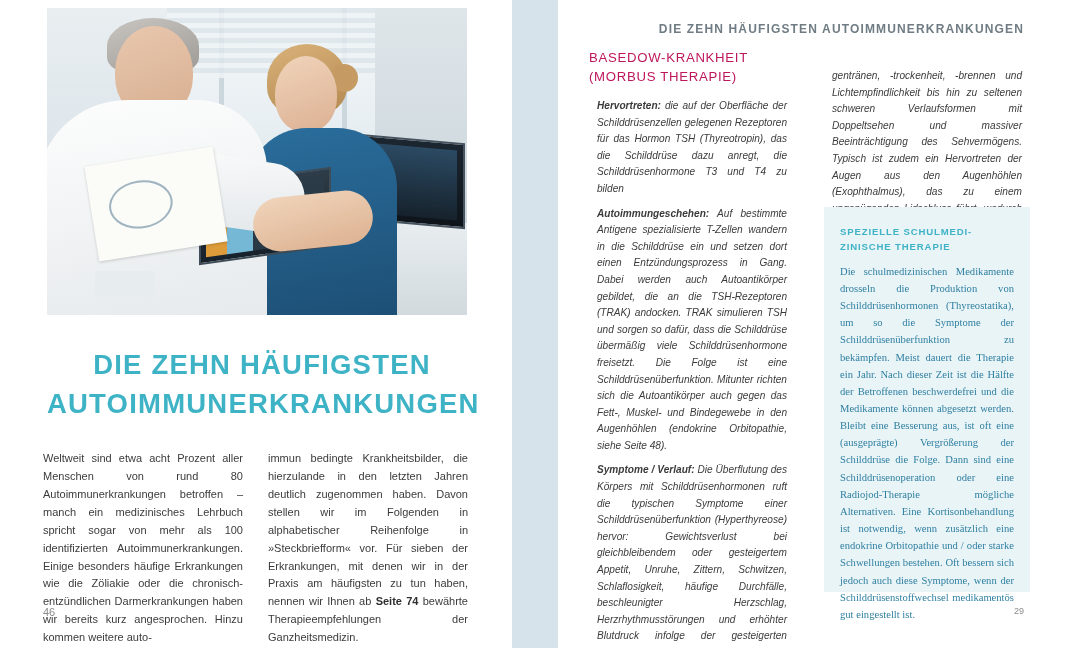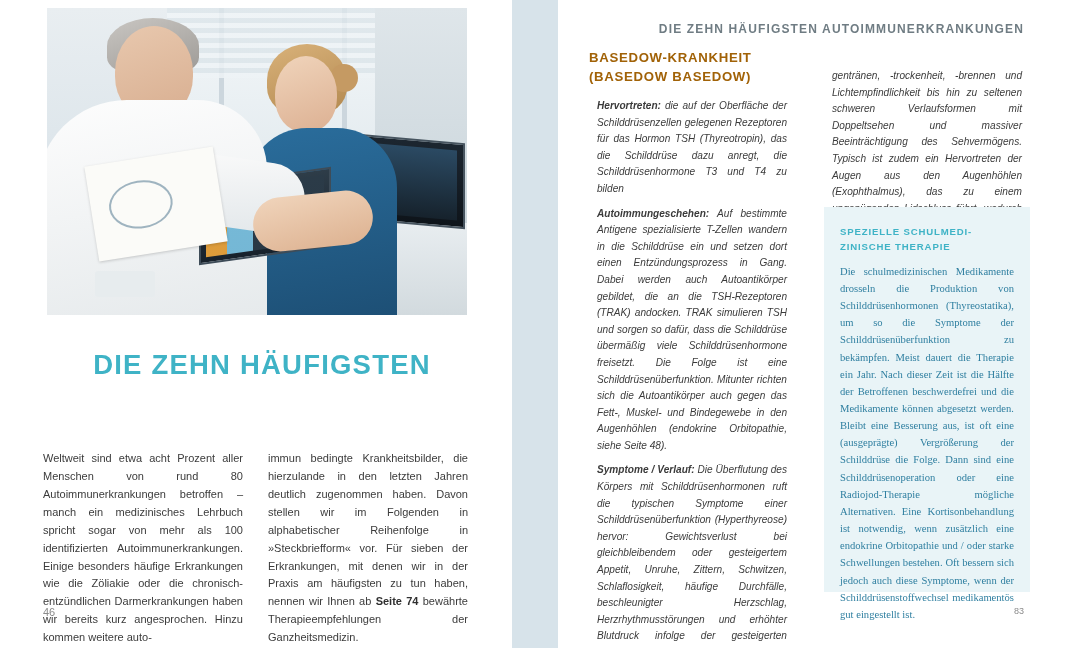--- a/index.html
+++ b/index.html
@@ -194,23 +194,23 @@
     font-size: 12px;
     letter-spacing: 1.15px;
     color: #6f7c83;
     font-weight: bold;
     text-transform: uppercase;
   }
   .sec-title {
     position: absolute;
     left: 31px; top: 48px;
     width: 215px;
-    color: #a16207;
+    color: #be185d;
     font-size: 13.2px;
-    font-weight: bold;
+    font-weight: normal;
     letter-spacing: .7px;
     line-height: 1.45;
   }
   .sec-title .l2 { display: block; }
 
   .rcol-a, .rcol-b {
     position: absolute;
     font-size: 10.1px;
     line-height: 1.645;
     color: #3b3b3b;
@@ -274,20 +274,21 @@
         <div class="ph-laptop-screen"></div>
       </div>
       <div class="ph-manarm"></div>
       <div class="ph-womanarm"></div>
       <div class="ph-paper"></div>
       <div class="ph-deskitem"></div>
     </div>
 
     <div class="title">
       <span>DIE ZEHN HÄUFIGSTEN</span>
+      <span class="l2">AUTOIMMUNERKRANKUNGEN</span>
     </div>
 
     <div class="col-left">
       <p>Weltweit sind etwa acht Prozent aller Menschen von rund 80 Autoimmunerkrankungen betroffen – manch ein medizinisches Lehrbuch spricht sogar von mehr als 100 identifizierten Autoimmunerkrankungen. Einige besonders häufige Erkrankungen wie die Zöliakie oder die chronisch-entzündlichen Darmerkrankungen haben wir bereits kurz angesprochen. Hinzu kommen weitere auto-</p>
     </div>
 
     <div class="col-right">
       <p><span>immun bedingte Krankheitsbilder, die hierzulande in den letzten Jahren deutlich zugenommen haben. Davon stellen wir im Folgenden in alphabetischer Reihenfolge in »Steckbriefform« vor. Für sieben der Erkrankungen, mit denen wir in der Praxis am häufigsten zu tun haben, nennen wir Ihnen ab </span><span class="bold">Seite 74</span><span> bewährte Therapieempfehlungen der Ganzheitsmedizin.</span></p>
     </div>
 
@@ -295,37 +296,37 @@
   </div>
 
   <div class="gutter"></div>
 
   <div class="right-page">
 
     <div class="runhead">DIE ZEHN HÄUFIGSTEN AUTOIMMUNERKRANKUNGEN</div>
 
     <div class="sec-title">
       <span>BASEDOW-KRANKHEIT</span>
-      <span class="l2">(BASEDOW BASEDOW)</span>
+      <span class="l2">(MORBUS THERAPIE)</span>
     </div>
 
     <div class="rcol-a">
       <p><span class="lead">Hervortreten:</span><span> die auf der Oberfläche der Schilddrüsenzellen gelegenen Rezeptoren für das Hormon TSH (Thyreotropin), das die Schilddrüse dazu anregt, die Schilddrüsenhormone T3 und T4 zu bilden</span></p>
       <p><span class="lead">Autoimmungeschehen:</span><span> Auf bestimmte Antigene spezialisierte T-Zellen wandern in die Schilddrüse ein und setzen dort einen Entzündungsprozess in Gang. Dabei werden auch Autoantikörper gebildet, die an die TSH-Rezeptoren (TRAK) andocken. TRAK simulieren TSH und sorgen so dafür, dass die Schilddrüse übermäßig viele Schilddrüsenhormone freisetzt. Die Folge ist eine Schilddrüsenüberfunktion. Mitunter richten sich die Autoantikörper auch gegen das Fett-, Muskel- und Bindegewebe in den Augenhöhlen (endokrine Orbitopathie, siehe Seite 48).</span></p>
       <p><span class="lead">Symptome / Verlauf:</span><span> Die Überflutung des Körpers mit Schilddrüsenhormonen ruft die typischen Symptome einer Schilddrüsenüberfunktion (Hyperthyreose) hervor: Gewichtsverlust bei gleichbleibendem oder gesteigertem Appetit, Unruhe, Zittern, Schwitzen, Schlaflosigkeit, häufige Durchfälle, beschleunigter Herzschlag, Herzrhythmusstörungen und erhöhter Blutdruck infolge der gesteigerten Stoffwechsellage, mitunter auch eine Muskelschwäche. Auf Dauer ist eine Vergrößerung der Schilddrüse möglich. Sind auch die Augen beteiligt, reichen die Symptome von etwas leichteren Beschwerden wie Au-</span></p>
     </div>
 
     <div class="rcol-b">
       <p>gentränen, -trockenheit, -brennen und Lichtempfindlichkeit bis hin zu seltenen schweren Verlaufsformen mit Doppeltsehen und massiver Beeinträchtigung des Sehvermögens. Typisch ist zudem ein Hervortreten der Augen aus den Augenhöhlen (Exophthalmus), das zu einem ungenügenden Lidschluss führt, wodurch die Hornhaut Schaden nehmen kann.</p>
     </div>
 
     <div class="sidebar">
       <div class="sidebar-title">
         <span>SPEZIELLE SCHULMEDI-</span><br>
         <span>ZINISCHE THERAPIE</span>
       </div>
       <div class="sidebar-body">Die schulmedizinischen Medikamente drosseln die Produktion von Schilddrüsenhormonen (Thyreostatika), um so die Symptome der Schilddrüsenüberfunktion zu bekämpfen. Meist dauert die Therapie ein Jahr. Nach dieser Zeit ist die Hälfte der Betroffenen beschwerdefrei und die Medikamente können abgesetzt werden. Bleibt eine Besserung aus, ist oft eine (ausgeprägte) Vergrößerung der Schilddrüse die Folge. Dann sind eine Schilddrüsenoperation oder eine Radiojod-Therapie mögliche Alternativen. Eine Kortisonbehandlung ist notwendig, wenn zusätzlich eine endokrine Orbitopathie und / oder starke Schwellungen bestehen. Oft bessern sich jedoch auch diese Symptome, wenn der Schilddrüsenstoffwechsel medikamentös gut eingestellt ist.</div>
     </div>
 
-    <div class="folio-right">83</div>
+    <div class="folio-right">29</div>
   </div>
 
 </div>
 
 </body></html>

